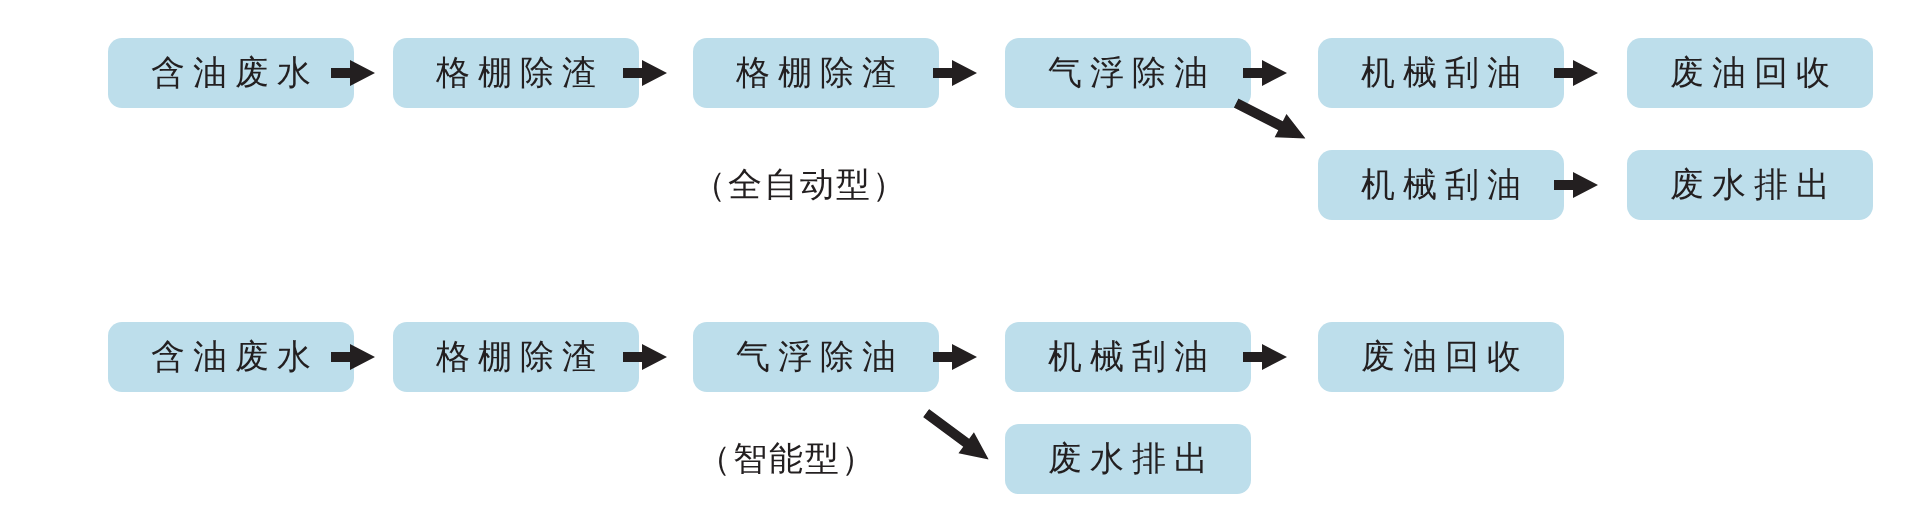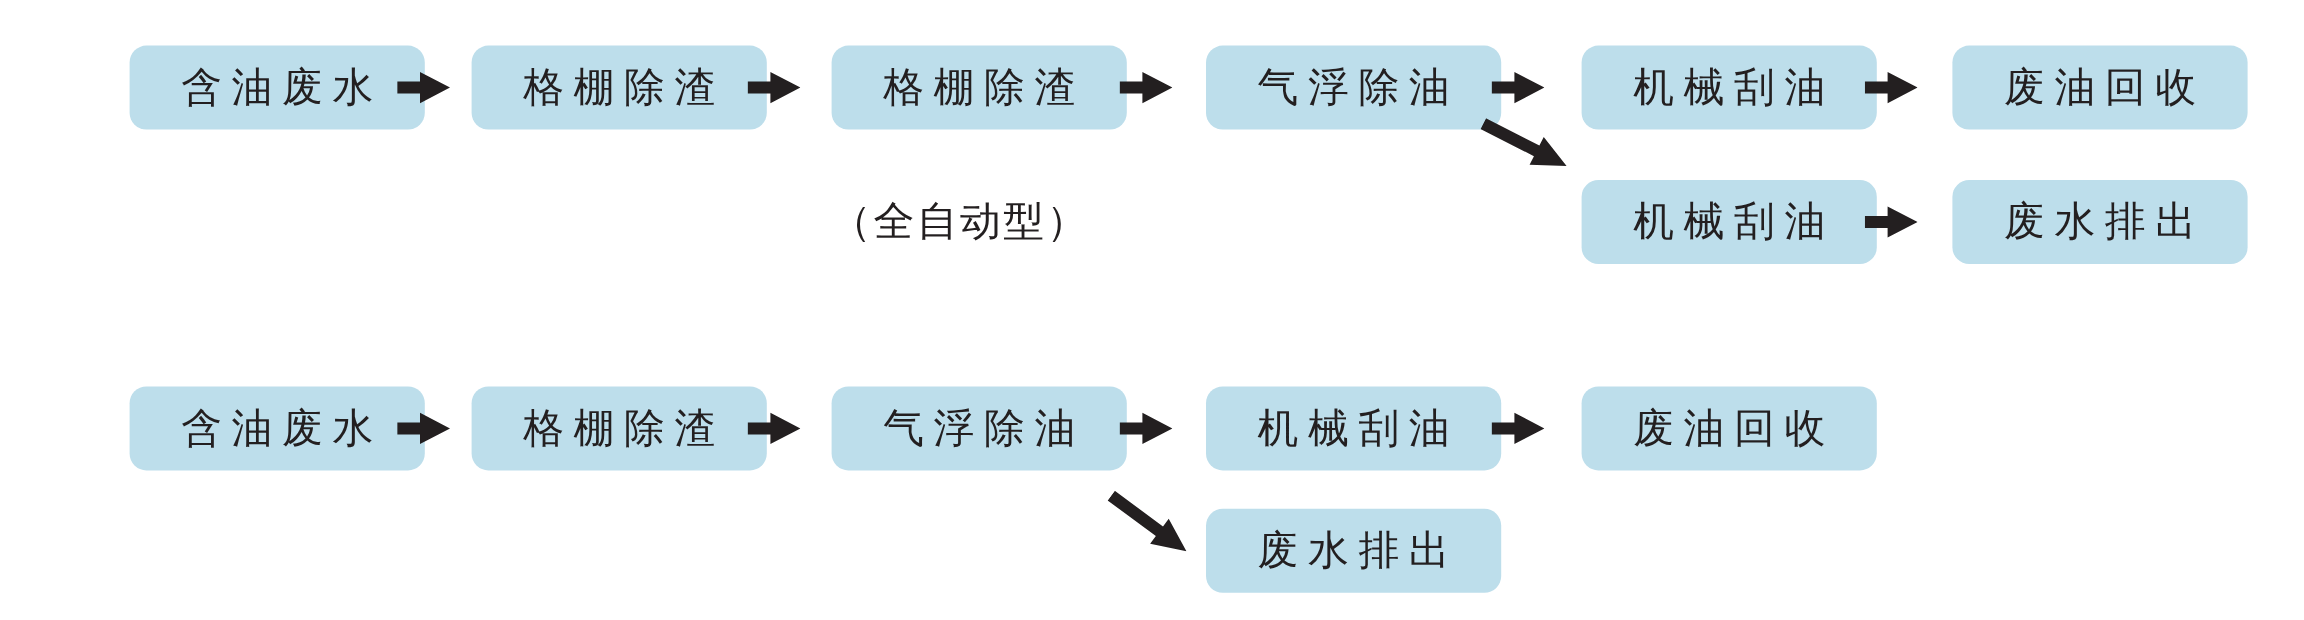--- a/index.html
+++ b/index.html
@@ -115,14 +115,15 @@
   <svg class="harrow" style="left:1243px;top:343px" viewBox="0 0 44 28">
       <path fill="currentColor" d="M0 9 H19 V1 L44 14 L19 27 V19 H0 Z"></path>
     </svg>
   <div class="box" style="left:1318px;top:322px">废油回收</div>
 
   <svg class="darrow rot36" style="left:926px;top:396px" viewBox="0 0 78 34">
       <path fill="currentColor" d="M0 12 H50 V4 L78 17 L50 30 V22 H0 Z"></path>
     </svg>
   <div class="box" style="left:1005px;top:424px">废水排出</div>
 
+  <div class="type-label" style="left:647px;top:436px">（智能型）</div>
 
 </div>
 
 </body></html>

